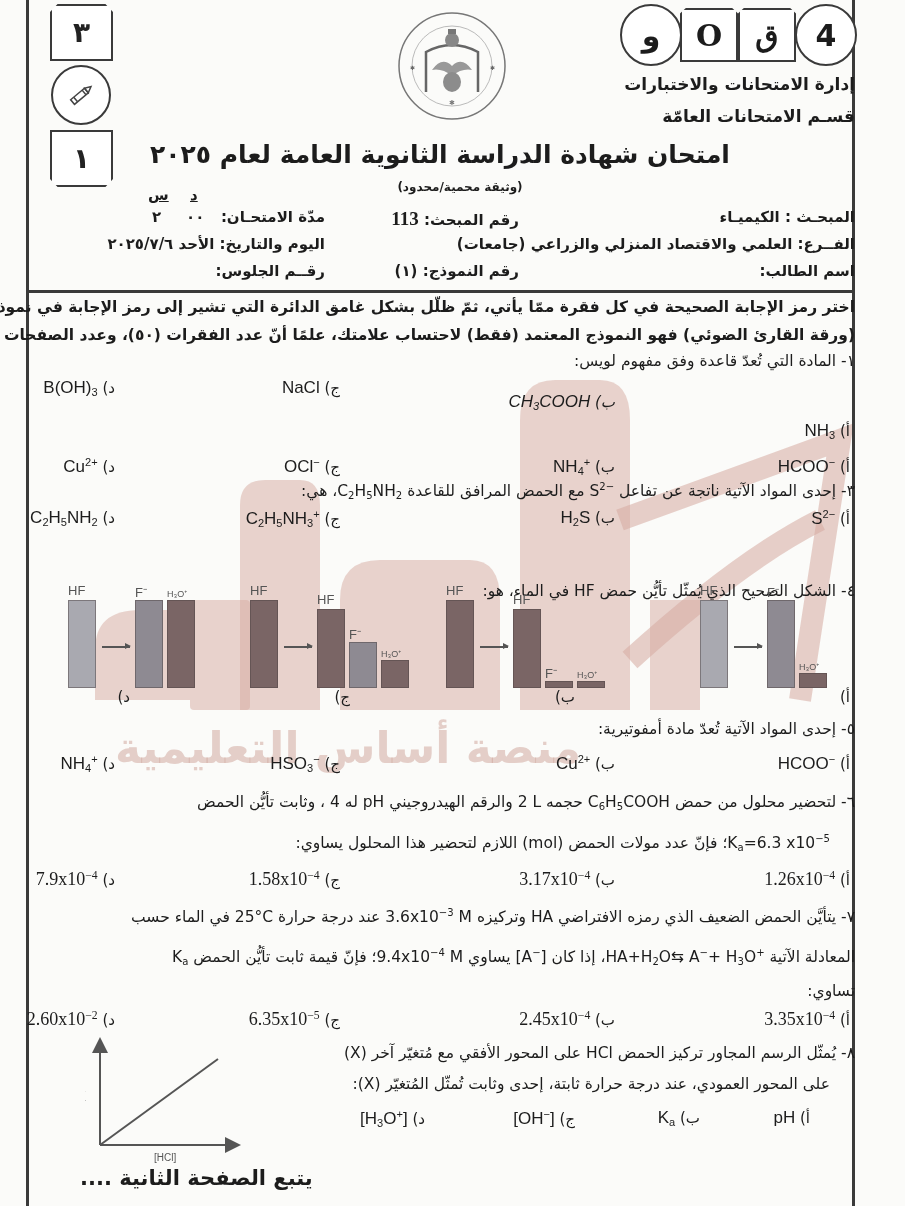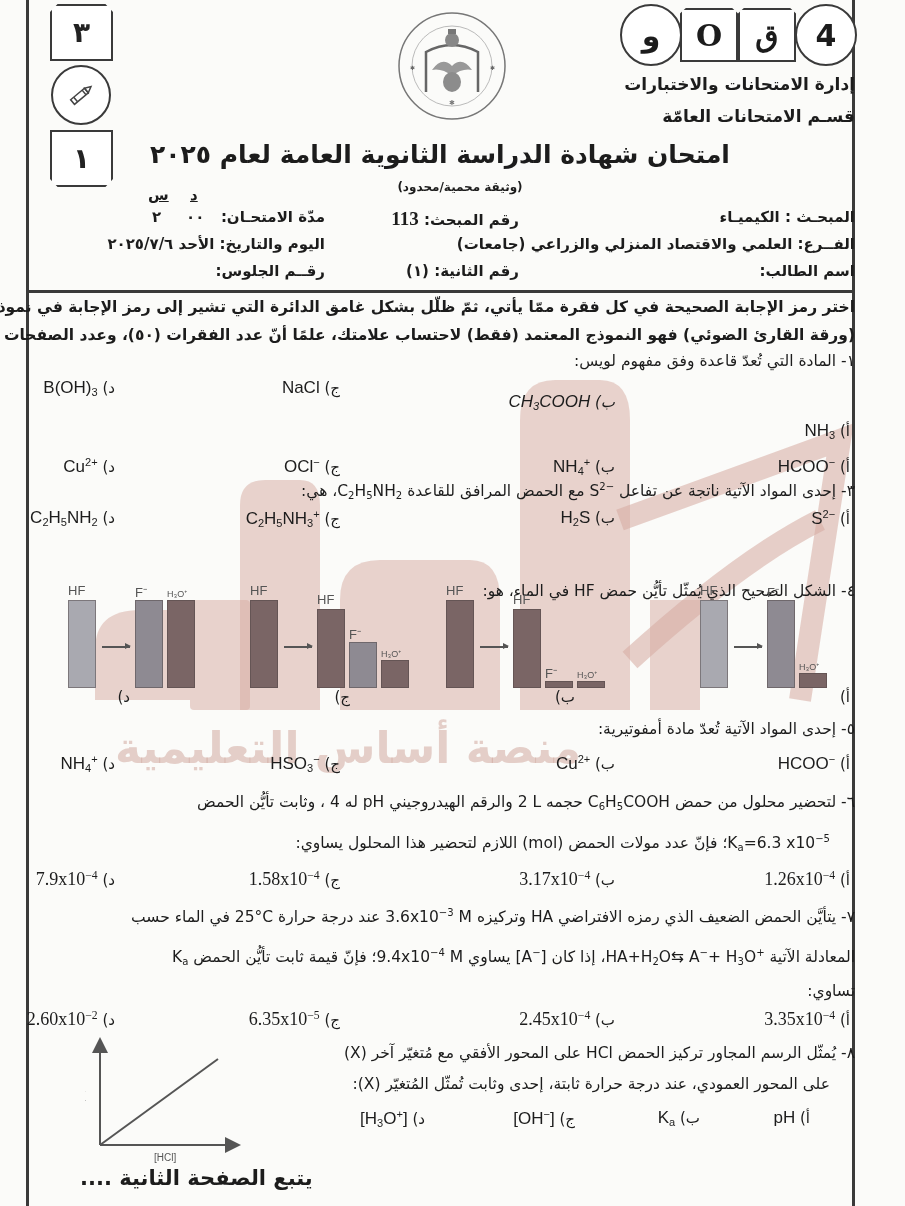--- a/index.html
+++ b/index.html
@@ -126,21 +126,21 @@
   <div class="abs rtl meta" style="right:580px;top:235px;">
     <span>اليوم والتاريخ:</span>
     <span>الأحد</span>
     <span>٢٠٢٥/٧/٦</span>
   </div>
 
   <div class="abs rtl meta" style="right:50px;top:262px;">
     <span>اسم الطالب:</span>
   </div>
   <div class="abs rtl meta" style="right:386px;top:262px;">
-    <span>رقم الثانية:</span>
+    <span>رقم النموذج:</span>
     <span>(١)</span>
   </div>
   <div class="abs rtl meta" style="right:580px;top:262px;">
     <span>رقــم الجلوس:</span>
   </div>
 
   <div class="abs rtl q" style="right:50px;top:298px;font-weight:bold;">اختر رمز الإجابة الصحيحة في كل فقرة ممّا يأتي، ثمّ ظلّل بشكل غامق الدائرة التي تشير إلى رمز الإجابة في نموذج الإجابة</div>
   <div class="abs rtl q" style="right:50px;top:326px;font-weight:bold;">(ورقة القارئ الضوئي) فهو النموذج المعتمد (فقط) لاحتساب علامتك، علمًا أنّ عدد الفقرات (٥٠)، وعدد الصفحات (٨).</div>
 
   <div class="abs rtl q" style="right:50px;top:352px;">١- المادة التي تُعدّ قاعدة وفق مفهوم لويس:</div>

